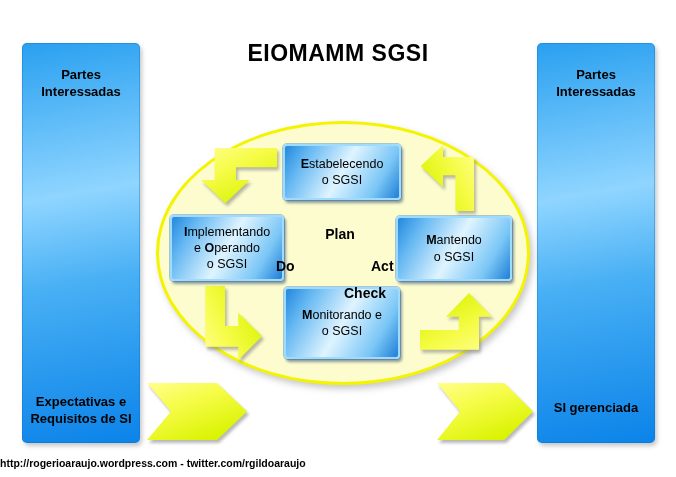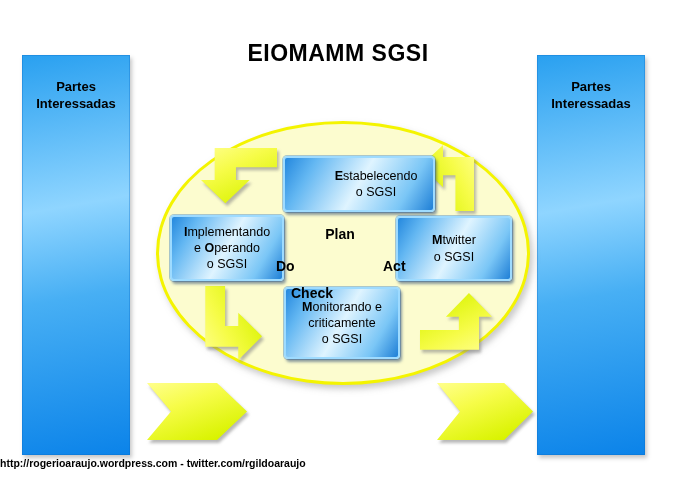--- a/index.html
+++ b/index.html
@@ -6,21 +6,21 @@
   body{
     width:676px;height:477px;position:relative;overflow:hidden;
     font-family:"Liberation Sans", sans-serif;color:#000;
   }
   .title{
     position:absolute;top:22px;left:0;width:676px;text-align:center;
     font-size:23px;font-weight:bold;letter-spacing:.5px;margin-top:18px;
   }
   
   .bar{
-    position:absolute;top:55px;width:108px;height:400px;border-radius:0;
+    position:absolute;top:43px;width:118px;height:400px;border-radius:5px;
     background:linear-gradient(170deg,#29A0F0 0%,#8FD5FF 38%,#47AFF4 60%,#0B83E9 100%);
     box-shadow:2px 3px 4px rgba(130,130,130,.45), inset 0 0 0 1px rgba(10,110,200,.35);
   }
   .bar.left{left:22px;}
   .bar.right{left:537px;}
   .bar .top-label{
     position:absolute;top:24px;left:0;width:100%;text-align:center;
     font-weight:bold;font-size:13px;line-height:1.3;
   }
   .bar .bottom-label{
@@ -37,30 +37,30 @@
   
   .node{
     position:absolute;border-radius:4px;
     background:linear-gradient(120deg,#2488DE 0%,#63B7F2 18%,#DFF4FF 50%,#7AC6F6 80%,#1F7FD6 100%);
     border:2px solid #9EDBFF;
     box-shadow:2px 3px 3px rgba(45,75,115,.55), 0 0 0 1px rgba(21,101,192,.35);
     display:flex;flex-direction:column;justify-content:center;
     text-align:center;font-size:12.5px;line-height:1.3;
   }
   .node b{font-weight:bold;}
-  .node.top{left:283px;top:156px;width:114px;height:52px;padding-left:34px;}
+  .node.top{left:283px;top:144px;width:114px;height:52px;}
   .node.left{left:170px;top:215px;width:110px;height:62px;}
   .node.right{left:396px;top:216px;width:112px;height:61px;}
   .node.bottom{left:284px;top:287px;width:112px;height:68px;}
   
   .pdca{position:absolute;font-weight:bold;font-size:14px;margin-top:22px;}
   .pdca.plan{left:283px;top:204px;width:114px;text-align:center;}
   .pdca.do{left:276px;top:236px;}
-  .pdca.act{left:383px;top:236px;}
-  .pdca.check{left:283px;top:263px;width:103px;text-align:left;padding-left:8px;}
+  .pdca.act{left:371px;top:236px;}
+  .pdca.check{left:283px;top:263px;width:103px;text-align:right;}
   
   .arrow{position:absolute;filter:drop-shadow(2px 3px 1.5px rgba(125,125,125,.55));}
   .arr-tl{left:201px;top:143px;}
   .arr-tr{left:417px;top:145px;}
   .arr-bl{left:200px;top:286px;}
   .arr-br{left:420px;top:289px;}
   .chev-left{left:147px;top:383px;}
   .chev-right{left:437px;top:383px;}
   .footer{
     position:absolute;top:457px;left:0;width:676px;text-align:left;
@@ -77,24 +77,26 @@
       <stop offset="42%" stop-color="#F6FC48"></stop>
       <stop offset="100%" stop-color="#D9F300"></stop>
     </linearGradient>
   </defs>
 </svg>
 
 <div class="title">EIOMAMM SGSI</div>
 
 <div class="bar left">
   <div class="top-label">Partes Interessadas</div>
+  <div class="bottom-label">Expectativas e Requisitos de SI</div>
 </div>
 
 <div class="bar right">
   <div class="top-label">Partes Interessadas</div>
+  <div class="bottom-label">SI gerenciada</div>
 </div>
 
 <div class="ellipse"></div>
 
 <svg class="arrow arr-tl" width="76" height="64" viewBox="0 0 100 100" preserveAspectRatio="none">
   <path d="M100,8 L18,8 L18,58 L0,58 L32,94 L64,58 L46,58 L46,38 L100,38 Z" fill="url(#gYellow)"></path>
 </svg>
 <svg class="arrow arr-tr" width="62" height="66" viewBox="0 0 100 100" preserveAspectRatio="none">
   <path d="M100,8 L18,8 L18,58 L0,58 L32,94 L64,58 L46,58 L46,38 L100,38 Z" fill="url(#gYellow)" transform="rotate(90 50 50)"></path>
 </svg>
@@ -110,27 +112,26 @@
   <div>o SGSI</div>
 </div>
 
 <div class="node left">
   <div><b>I</b><span>mplementando</span></div>
   <div><span>e </span><b>O</b><span>perando</span></div>
   <div>o SGSI</div>
 </div>
 
 <div class="node right">
-  <div><b>M</b><span>twitter</span></div>
+  <div><b>M</b><span>antendo</span></div>
   <div>o SGSI</div>
 </div>
 
 <div class="node bottom">
   <div><b>M</b><span>onitorando e</span></div>
-  <div>criticamente</div>
   <div>o SGSI</div>
 </div>
 
 <div class="pdca plan">Plan</div>
 <div class="pdca do">Do</div>
 <div class="pdca act">Act</div>
 <div class="pdca check">Check</div>
 
 <svg class="arrow chev-left" width="100" height="57" viewBox="0 0 100 60" preserveAspectRatio="none">
   <polygon points="0,0 70,0 100,30 70,60 0,60 24,30" fill="url(#gYellow)"></polygon>

